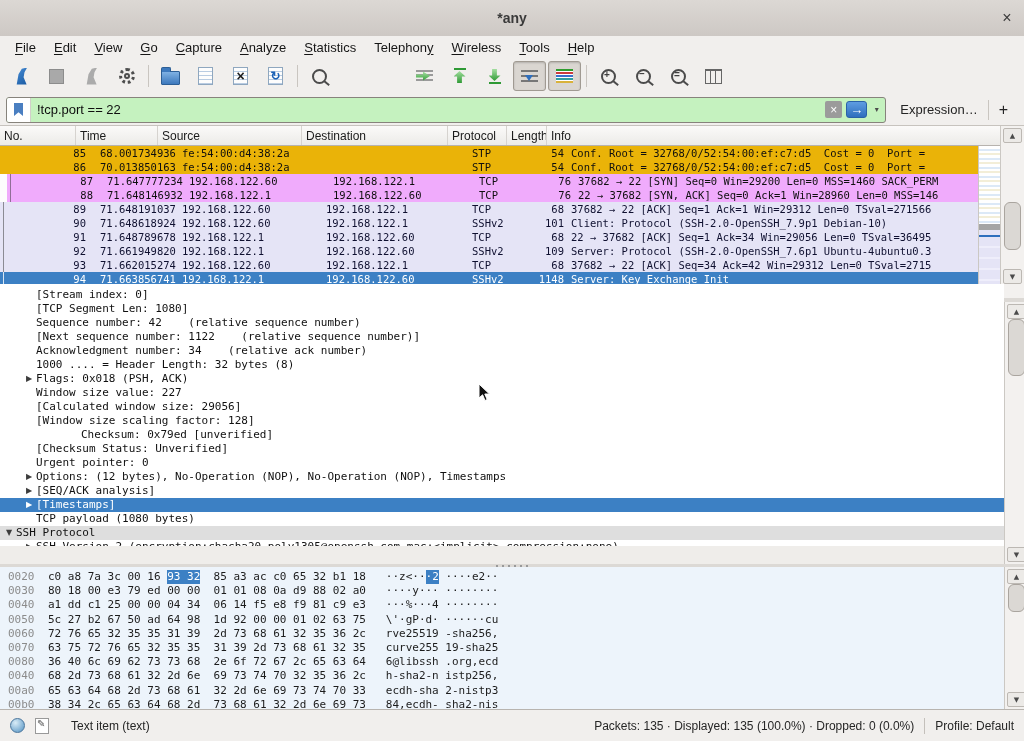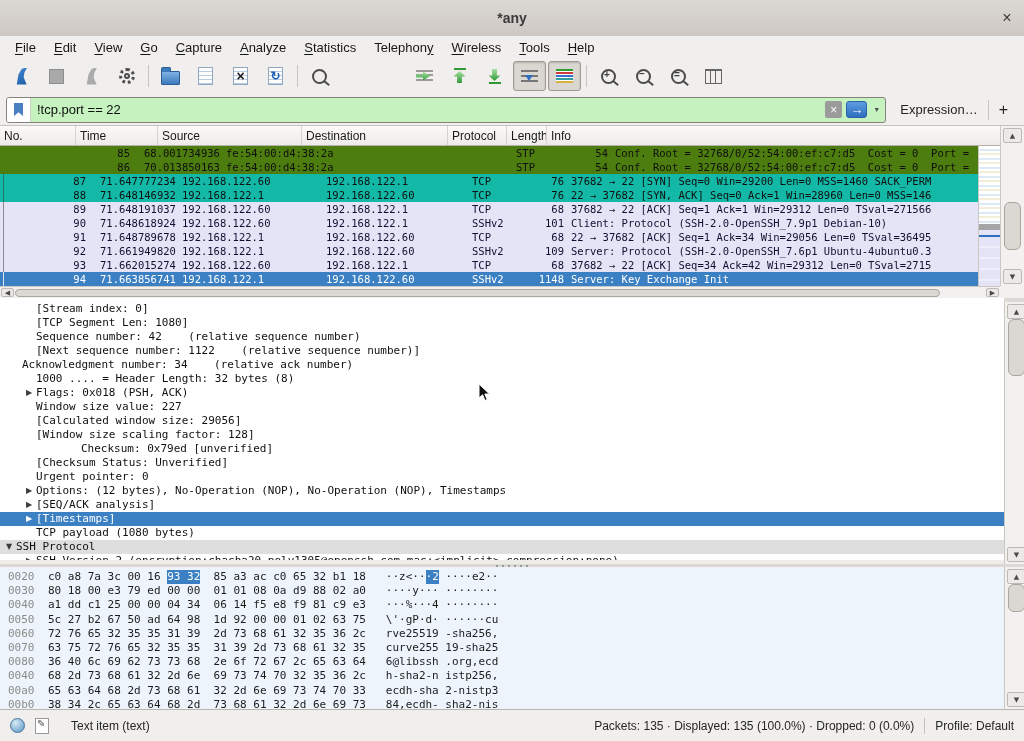--- a/index.html
+++ b/index.html
@@ -101,22 +101,22 @@
   .plheader{position:absolute;left:0;top:126px;right:0;height:20px;
     background:linear-gradient(#fbfaf9,#ecebe8);border-bottom:1px solid #b7b3ae;display:flex;
     font-size:12px;color:#1b1b1b;box-sizing:border-box;}
   .hcell{border-right:1px solid #d6d3cf;padding:3px 0 0 4px;box-sizing:border-box;
     overflow:hidden;white-space:nowrap;flex:none;}
   .w-no{width:76px}.w-time{width:82px}.w-src{width:144px}.w-dst{width:146px}
   .w-proto{width:59px}.w-len{width:40px}.w-info{flex:1;}
   .plist{position:absolute;left:0;top:146px;width:978px;height:140px;background:#fdfdfd;
     overflow:hidden;font-family:"DejaVu Sans Mono",monospace;font-size:10.5px;}
   .prow{display:flex;height:14px;line-height:14px;position:relative;white-space:pre;}
-  .prow.white{background:#4d7c0f;color:#0f0f0f;padding-left:44px;}
-  .prow.gray{background:#14b8a6;color:#0f0f0f;}
+  .prow.white{background:#eab308;color:#0f0f0f;}
+  .prow.gray{background:#f0abfc;color:#0f0f0f;margin-left:7px;}
   .prow.lavender{background:#e5e4f6;color:#0f1030;}
   .prow.selected{background:#3c80c4;color:#fff;}
   .prow.rel::before{content:'';position:absolute;left:3px;top:0;bottom:0;width:1px;background:rgba(50,50,50,.5);}
   .prow.selected.rel::before{background:rgba(255,255,255,.8);}
   .pc{padding-left:4px;box-sizing:border-box;overflow:hidden;flex:none;}
   .c-no{width:96px;text-align:right;padding-right:10px;}
   .c-time{width:82px}.c-src{width:144px}.c-dst{width:146px}.c-proto{width:59px}
   .c-len{width:40px;text-align:right;padding-right:3px;}
   .c-info{flex:1;}
 
@@ -143,21 +143,21 @@
   .hs-thumb{position:absolute;top:2px;height:8px;left:15px;width:925px;background:#dbd8d4;
     border:1px solid #aaa59f;border-radius:4px;box-sizing:border-box;}
   .corner{position:absolute;left:1000px;top:286px;width:24px;height:12px;background:#f3f1ef;}
 
   
   .split{position:absolute;left:0;right:0;background:#dcd9d5;}
   .split::after{content:'';position:absolute;left:50%;top:50%;width:32px;height:2px;margin:-1px 0 0 -16px;
     background:repeating-linear-gradient(to right,#999 0 2px,transparent 2px 6px);}
 
   
-  .details{position:absolute;left:0;top:298px;width:1004px;height:262px;background:#fff;overflow:hidden;
+  .details{position:absolute;left:0;top:284px;width:1004px;height:262px;background:#fff;overflow:hidden;
     font-family:"DejaVu Sans Mono",monospace;font-size:11px;padding-top:4px;box-sizing:border-box;}
   .drow{height:14px;line-height:14px;display:flex;white-space:pre;color:#101010;}
   .drow .arr{width:14px;text-align:center;font-family:"DejaVu Sans",sans-serif;font-size:8px;color:#3c3c3c;flex:none;}
   .drow .txt{white-space:pre;}
   .drow.selected{background:#3c80c4;color:#fff;}
   .drow.selected .arr{color:#fff;}
   .drow.band{background:#dedede;}
 
   
   .hexpane{position:absolute;left:0;top:567px;width:1004px;height:142px;background:#edf4fb;
@@ -331,21 +331,21 @@
   </div>
   <div class="corner"></div>
 
   <div class="split" style="top:298px;height:4px;"></div>
 
   <div class="details">
       <div class="drow " style="padding-left: 22px;"><span class="arr"></span><span class="txt">[Stream index: 0]</span></div>
       <div class="drow " style="padding-left: 22px;"><span class="arr"></span><span class="txt">[TCP Segment Len: 1080]</span></div>
       <div class="drow " style="padding-left: 22px;"><span class="arr"></span><span class="txt">Sequence number: 42    (relative sequence number)</span></div>
       <div class="drow " style="padding-left: 22px;"><span class="arr"></span><span class="txt">[Next sequence number: 1122    (relative sequence number)]</span></div>
-      <div class="drow " style=" gap: 8px;"><span class="arr"></span><span class="txt">Acknowledgment number: 34    (relative ack number)</span></div>
+      <div class="drow " style="padding-left: 22px;"><span class="arr"></span><span class="txt">Acknowledgment number: 34    (relative ack number)</span></div>
       <div class="drow " style="padding-left: 22px;"><span class="arr"></span><span class="txt">1000 .... = Header Length: 32 bytes (8)</span></div>
       <div class="drow " style="padding-left: 22px;"><span class="arr">▶</span><span class="txt">Flags: 0x018 (PSH, ACK)</span></div>
       <div class="drow " style="padding-left: 22px;"><span class="arr"></span><span class="txt">Window size value: 227</span></div>
       <div class="drow " style="padding-left: 22px;"><span class="arr"></span><span class="txt">[Calculated window size: 29056]</span></div>
       <div class="drow " style="padding-left: 22px;"><span class="arr"></span><span class="txt">[Window size scaling factor: 128]</span></div>
       <div class="drow " style="padding-left: 22px; margin-left: 45px;"><span class="arr"></span><span class="txt">Checksum: 0x79ed [unverified]</span></div>
       <div class="drow " style="padding-left: 22px;"><span class="arr"></span><span class="txt">[Checksum Status: Unverified]</span></div>
       <div class="drow " style="padding-left: 22px;"><span class="arr"></span><span class="txt">Urgent pointer: 0</span></div>
       <div class="drow " style="padding-left: 22px;"><span class="arr">▶</span><span class="txt">Options: (12 bytes), No-Operation (NOP), No-Operation (NOP), Timestamps</span></div>
       <div class="drow " style="padding-left: 22px;"><span class="arr">▶</span><span class="txt">[SEQ/ACK analysis]</span></div>

